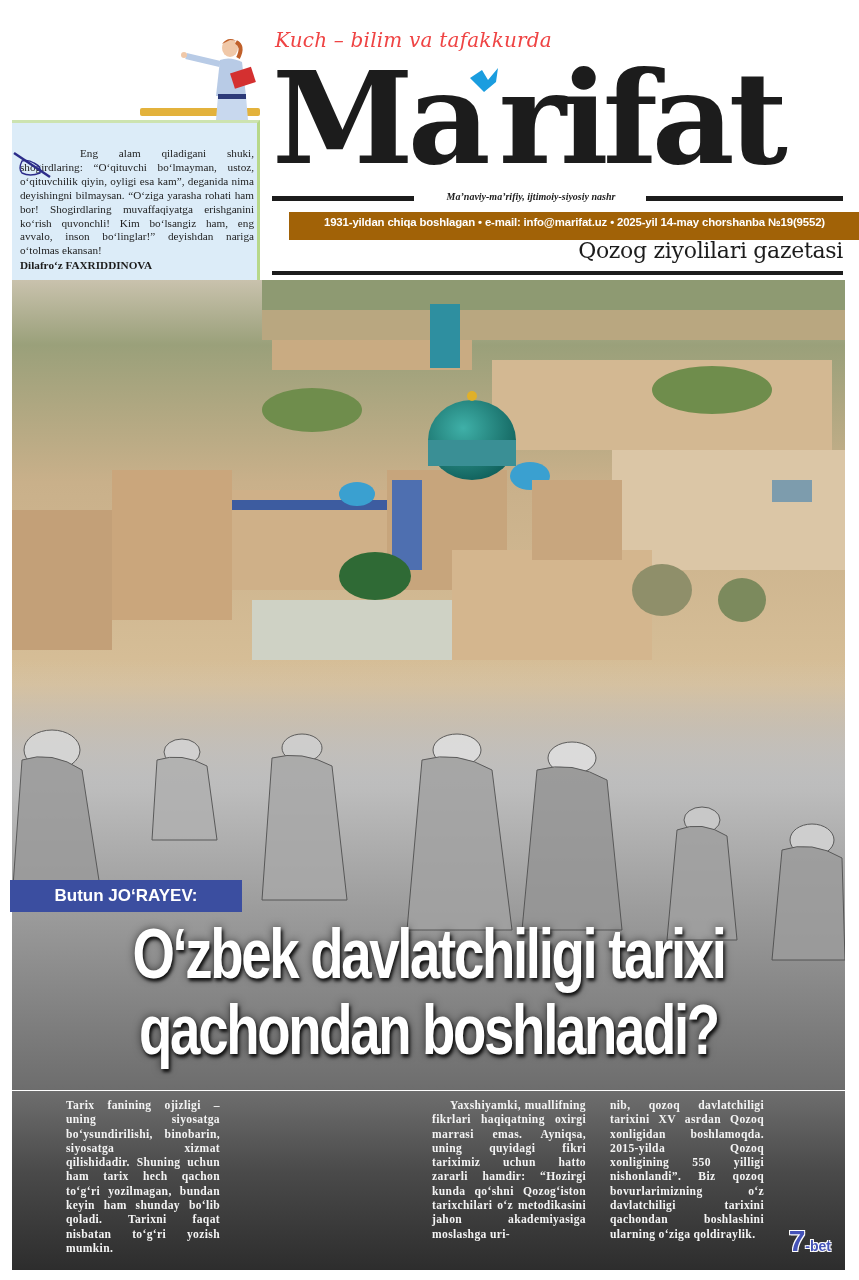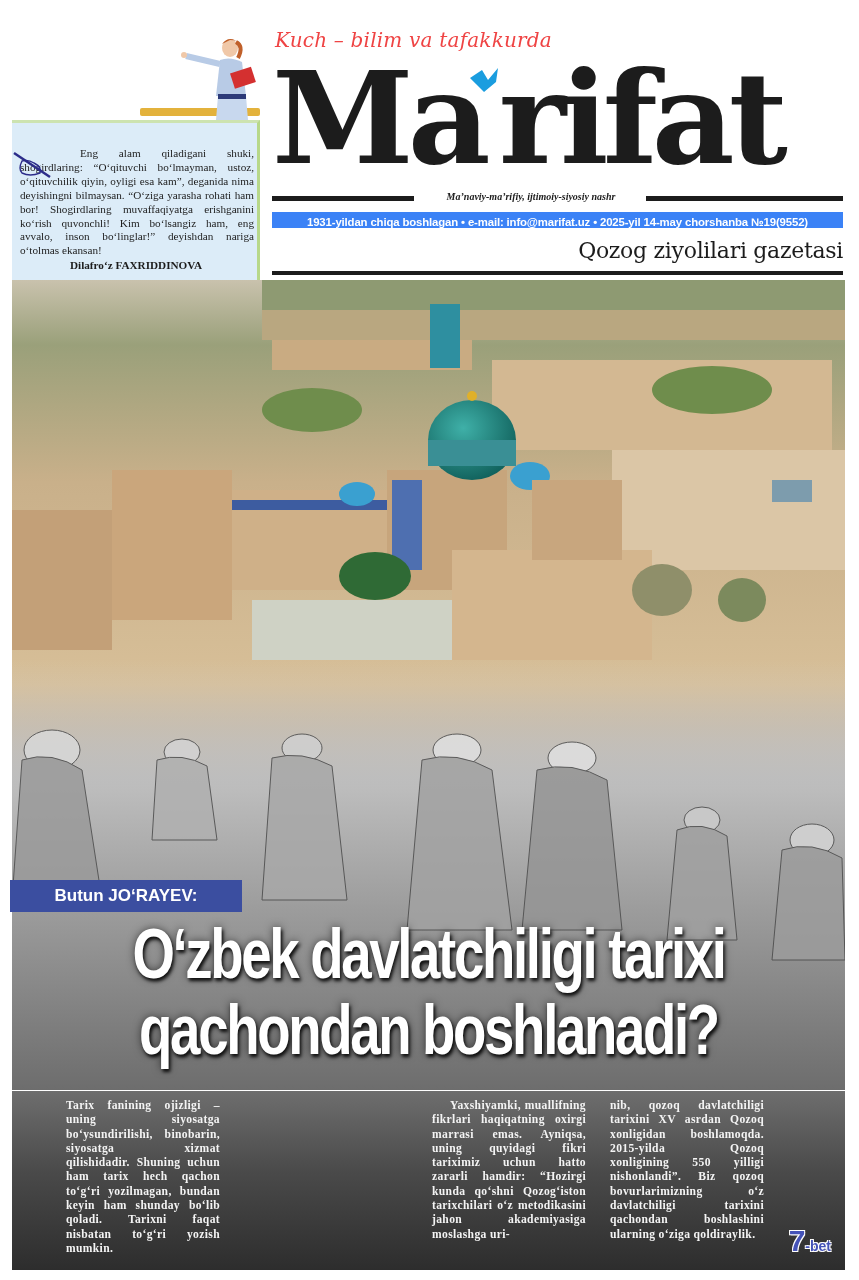--- a/index.html
+++ b/index.html
@@ -26,21 +26,21 @@
     position: absolute; left: 12px; top: 120px; width: 248px; height: 348px;
     background: #dcecf8; border-right: 3px solid #b7d88a; border-top: 3px solid #cde3b0;
   }
   .opinion { position: relative; padding: 0 6px 0 8px; }
   .opinion p {
     font-family: "Liberation Serif", serif; font-size: 11.2px; line-height: 13.9px;
     text-align: justify; color: #1c1c1c; hyphens: auto;
   }
   .opinion .indent { text-indent: 60px; }
   .opinion .indent2 { text-indent: 14px; }
-  .opinion .author { text-align: center; font-weight: bold; font-size: 11.2px; line-height: 14px; padding-right: 2px; }
+  .opinion .author { text-align: left; font-weight: bold; font-size: 11.2px; line-height: 14px; padding-right: 2px; }
   .pen-icon { position: absolute; left: 0; top: 4px; width: 40px; height: 30px; }
   .op1 { position: absolute; left: 0; top: 24px; width: 248px; }
   .op2 { position: absolute; left: 0; top: 168px; width: 248px; }
 
   
   .motto {
     position: absolute; left: 275px; top: 28px;
     font-family: "DejaVu Serif", serif; font-style: italic; font-size: 20px; color: #ef4444; letter-spacing: 0.2px;
   }
   .logo {
@@ -49,22 +49,22 @@
     font-size: 128px; line-height: 132px; letter-spacing: -6px; white-space: nowrap;
   }
   .logo-flag { position: absolute; left: 466px; top: 64px; width: 36px; height: 30px; }
   .rule-left { position: absolute; left: 272px; top: 196px; width: 142px; height: 5px; background: #1c1c1c; }
   .rule-right { position: absolute; left: 646px; top: 196px; width: 197px; height: 5px; background: #1c1c1c; }
   .subtitle {
     position: absolute; left: 418px; top: 191px; width: 226px; text-align: center;
     font-family: "Liberation Serif", serif; font-style: italic; font-weight: bold; font-size: 10px; color: #1c1c1c;
   }
   .info-bar {
-    position: absolute; left: 272px; top: 212px; width: 571px; height: 16px;
-    background: #3b82f6; color: #ffffff;
+    position: absolute; left: 289px; top: 212px; width: 571px; height: 28px;
+    background: #a16207; color: #ffffff;
     font-family: "Liberation Sans", sans-serif; font-weight: bold; font-size: 11.4px; line-height: 20px;
     text-align: center; white-space: nowrap; letter-spacing: -0.15px;
   }
   .tagline {
     position: absolute; right: 16px; top: 238px;
     font-family: "DejaVu Serif", serif; font-size: 22px; color: #1c1c1c; letter-spacing: -0.3px;
   }
   .rule-bottom { position: absolute; left: 272px; top: 271px; width: 571px; height: 4px; background: #1c1c1c; }
 
   

